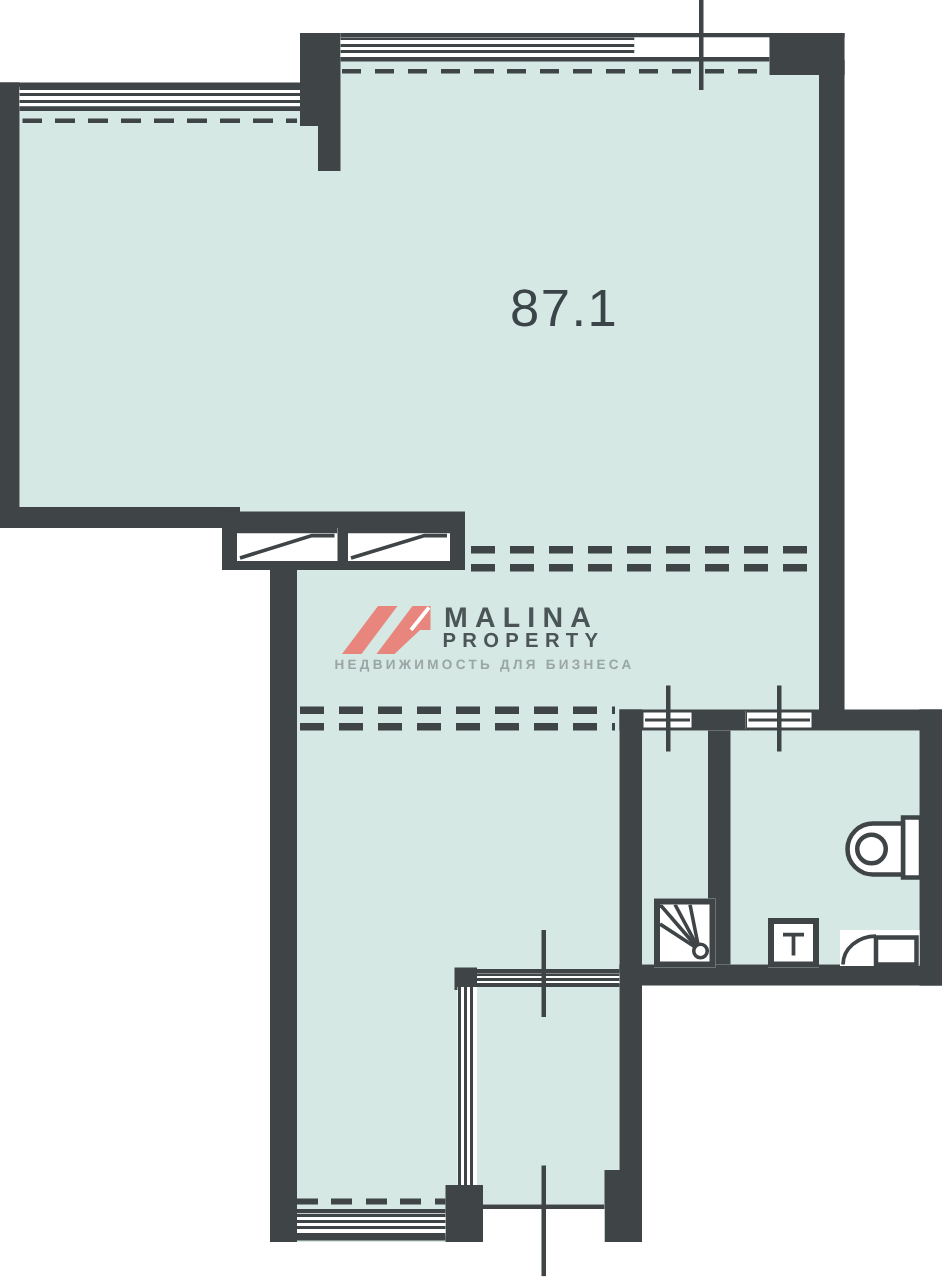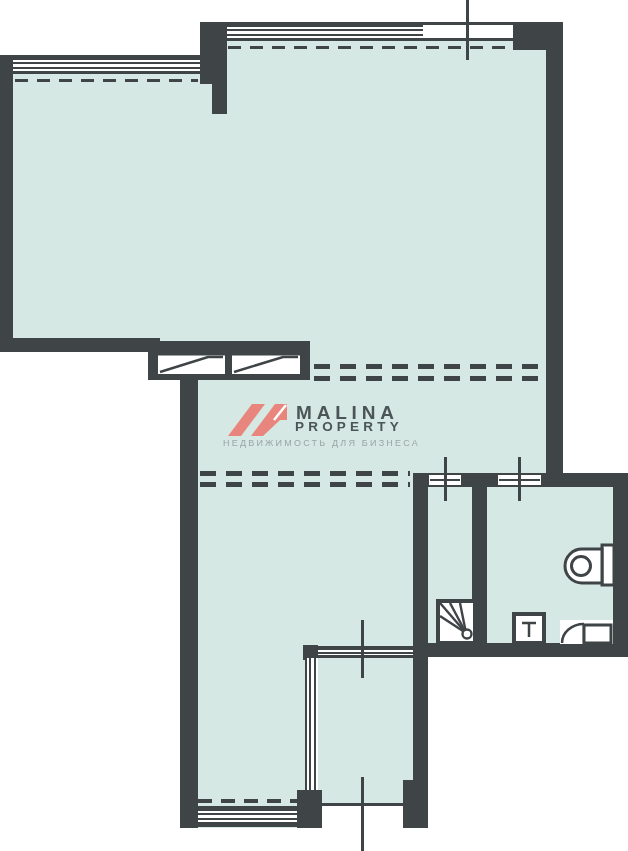--- a/index.html
+++ b/index.html
@@ -138,16 +138,17 @@
     <rect x="26" y="9" width="27" height="18" class="wf" stroke-width="3"></rect>
   </svg>
 
   <svg class="abs" style="left:224px;top:399px;" width="70" height="42" viewBox="0 0 70 42">
     <polygon points="4,37 28,5 41,5 17,37" fill="var(--logo-accent)"></polygon>
     <polygon points="27,37 51,5 63,5 63,21 56,21 39,37" fill="var(--logo-accent)"></polygon>
     <line x1="50" y1="21" x2="62" y2="6" stroke="#ffffff" stroke-width="2.5"></line>
   </svg>
   <div class="brand1" style="left:296px;top:402px;">MALINA</div>
   <div class="brand2" style="left:295px;top:419px;text-align:right;">PROPERTY</div>
-  <div class="tagline" style="left:223px;top:438px;">НЕДВИЖИМОСТЬ ДЛЯ БИЗНЕСА</div>
+  <div class="tagline" style="left:223px;top:438px;font-weight:bold;">НЕДВИЖИМОСТЬ ДЛЯ БИЗНЕСА</div>
 
+  <div class="area-label" style="left:340px;top:186px;">87.1</div>
 
 </div>
 
 </body></html>

